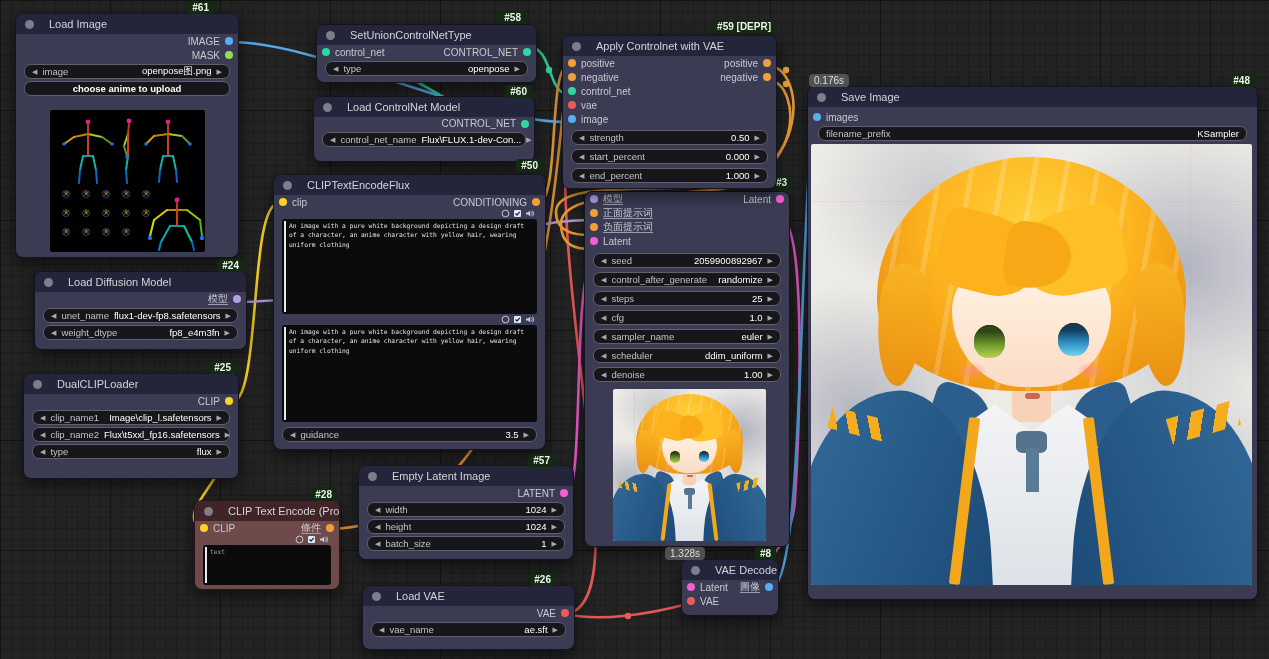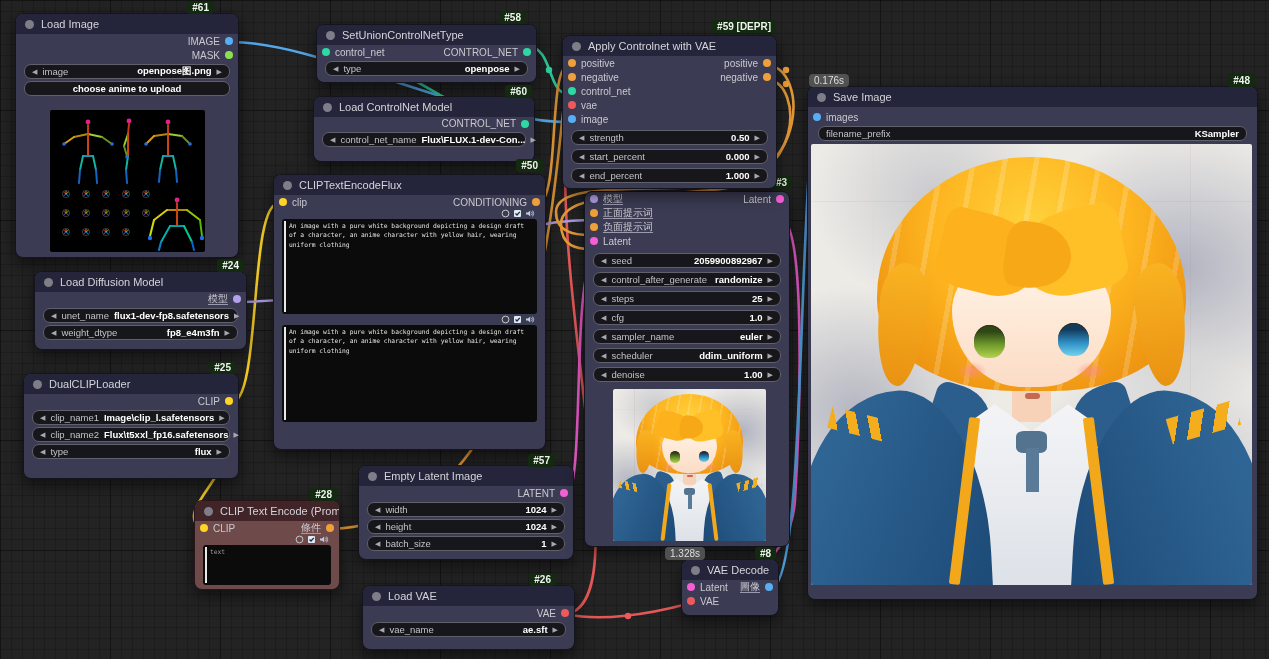--- a/index.html
+++ b/index.html
@@ -9,39 +9,39 @@
       linear-gradient(rgba(0,0,0,.30) 1px, transparent 1px),
       linear-gradient(90deg, rgba(0,0,0,.30) 1px, transparent 1px),
       linear-gradient(rgba(0,0,0,.16) 1px, transparent 1px),
       linear-gradient(90deg, rgba(0,0,0,.16) 1px, transparent 1px);
     background-size:110px 110px,110px 110px,11px 11px,11px 11px;
     font-family:"Liberation Sans",sans-serif;}
   #wires{position:absolute;left:0;top:0;z-index:1;}
   .node{position:absolute;z-index:10;background:#3b3b53;border:1px solid #14141f;
     border-radius:8px;box-shadow:0 6px 16px rgba(0,0,0,.55);color:#c9c9d0;font-size:10px;}
   .node.red{background:#6f4a4a;border-color:#2a1518;}
-  .tb{height:20px;display:flex;align-items:center;gap:7px;padding:0 9px;
+  .tb{height:20px;display:flex;align-items:center;gap:15px;padding:0 9px;
     background:#24243a;border-radius:7px 7px 0 0;color:#d4d4da;font-size:11px;white-space:nowrap;overflow:hidden;}
   .node.red .tb{background:#402427;}
   .tdot{width:9px;height:9px;border-radius:50%;background:#7e7e88;flex:0 0 auto;}
   .badge{position:absolute;background:#132a10;color:#eef4ee;font-size:10px;font-weight:700;
     padding:1px 5px;border-radius:3px;white-space:nowrap;}
   .timing{position:absolute;background:rgba(90,90,90,.85);color:#dedede;font-size:10px;
     padding:1px 5px;border-radius:4px;white-space:nowrap;}
   .row{height:14px;display:flex;align-items:center;padding:0 5px;gap:5px;}
   .slot{display:flex;align-items:center;gap:5px;}
   .slot.out{margin-left:auto;}
   .dot{width:8px;height:8px;border-radius:50%;display:inline-block;flex:0 0 auto;}
   .c-blue{background:#58aef2}.c-green{background:#8ce04e}.c-teal{background:#2ed8a3}
   .c-orange{background:#efa03a}.c-red{background:#ee5a5a}.c-yellow{background:#ffd426}
   .c-purple{background:#b2a0e8}.c-pink{background:#f45fd3}
   .zh{text-decoration:underline;text-decoration-thickness:1px;text-underline-offset:2px;text-decoration-color:#9a9ab0;}
   .widget{height:13px;margin:2px 8px;background:#17171b;border:1px solid #60606a;border-radius:7px;
     display:flex;align-items:center;gap:5px;padding:0 7px;font-size:9.5px;color:#c2c2c8;white-space:nowrap;}
-  .widget .val{margin-left:auto;color:#fff;font-weight:700;}
+  .widget .val{margin-left:auto;color:#fff;font-weight:400;}
   .widget .arr{font-size:7px;color:#a8a8b0;flex:0 0 auto;}
   .widget.btn{justify-content:center;color:#fff;font-weight:700;}
   .ta{position:relative;margin:1px 8px;background:#0b0b0b;border-radius:3px;overflow:hidden;
     font-family:"DejaVu Sans Mono",monospace;font-size:6.3px;line-height:1.5;color:#e2e2e2;
     padding:2px 3px 2px 7px;white-space:pre-wrap;word-break:break-word;}
   .ta::before{content:"";position:absolute;left:2px;top:2px;bottom:2px;width:2px;background:#e8e8e8;}
   .ta.dim{color:#9a9a9a;}
   .mini{display:flex;justify-content:flex-end;align-items:center;gap:3px;height:9px;padding:0 10px;}
   .preview{border-radius:2px;overflow:hidden;}
   
@@ -449,20 +449,26 @@
       <svg width="9" height="9">
           <rect x="1" y="1" width="7" height="7" rx="1" fill="#dfe9f2"></rect>
           <path d="M2.5,4.5 4,6 6.8,2.8" stroke="#1a2a3a" stroke-width="1.2" fill="none"></path>
         </svg>
       <svg width="10" height="9">
           <path d="M1,3.5 3,3.5 5.2,1.5 5.2,7.5 3,5.5 1,5.5 Z" fill="#bfcfe0"></path>
           <path d="M6.5,2.8 Q8,4.5 6.5,6.2 M7.6,1.6 Q9.8,4.5 7.6,7.4" stroke="#bfcfe0" stroke-width="0.9" fill="none"></path>
         </svg>
     </div>
     <div class="ta" style="height:93px">An image with a pure white background depicting a design draft of a character, an anime character with yellow hair, wearing uniform clothing</div>
+    <div class="widget" style="margin-top:5px">
+        <span class="arr">◀</span>
+        <span>guidance</span>
+        <span class="val">3.5</span>
+        <span class="arr">▶</span>
+      </div>
   </div>
 
   <div class="node red" style="left:194px;top:500px;width:144px;height:88px;z-index:15">
     <span class="badge" style="top:-13px;right:2px">#28</span>
     <div class="tb">
         <span class="tdot"></span>
         <span>CLIP Text Encode (Prompt)</span>
       </div>
     <div class="row">
       <span class="slot">

